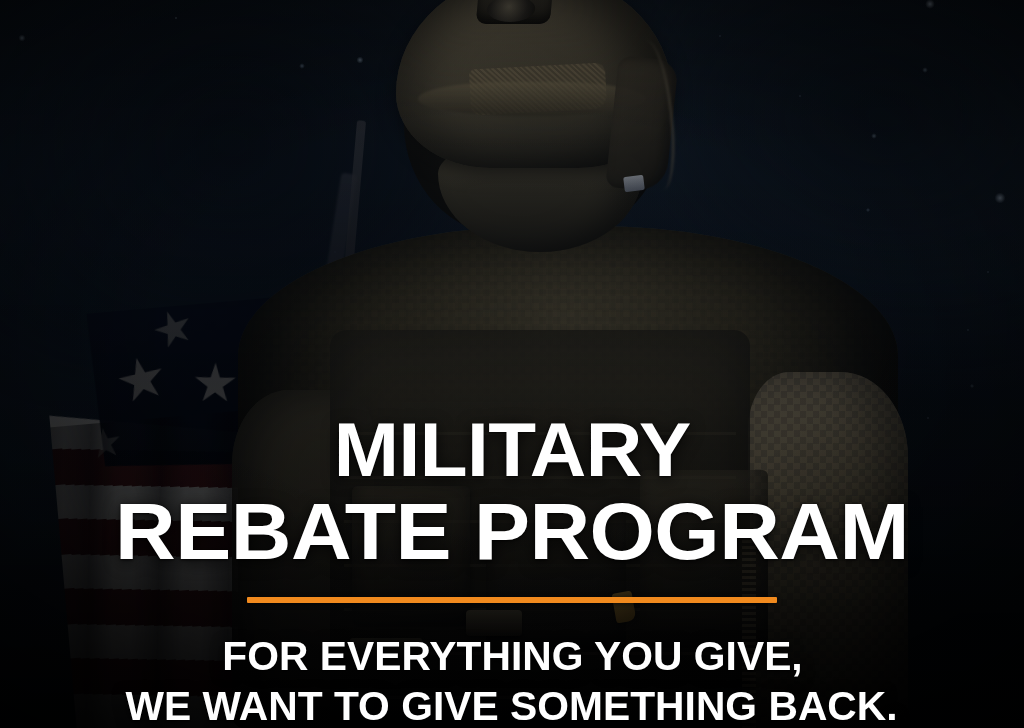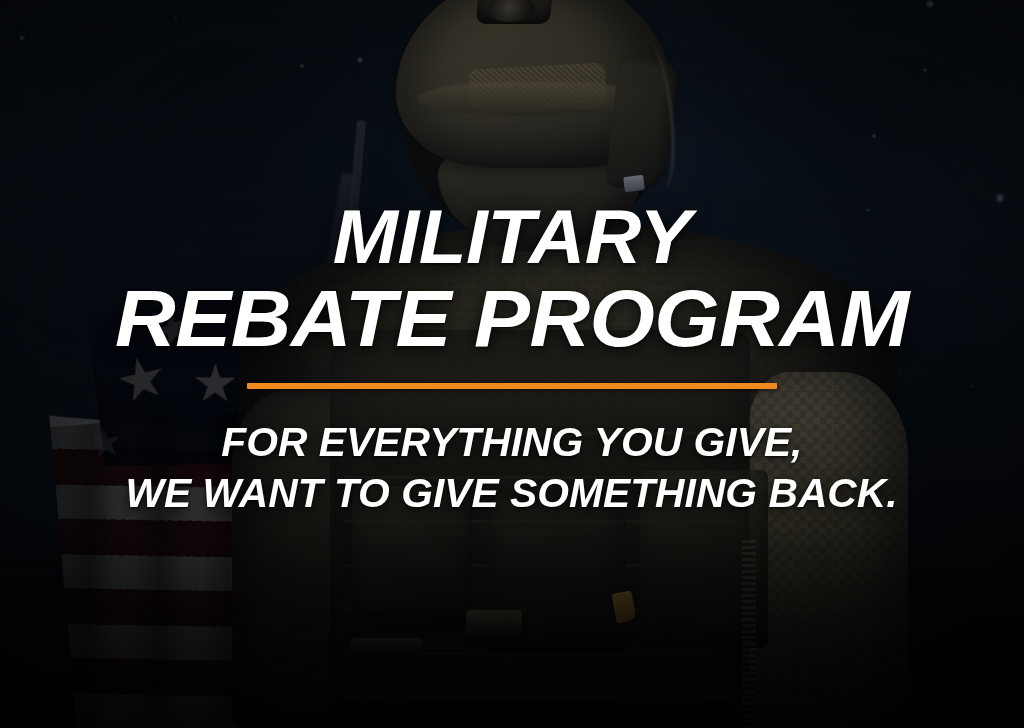--- a/index.html
+++ b/index.html
@@ -430,24 +430,23 @@
     pointer-events: none;
   }
 
   
   .content {
     position: absolute;
     inset: 0;
     display: flex;
     flex-direction: column;
     align-items: center;
-    justify-content: flex-start;
+    justify-content: flex-end;
     text-align: center;
     z-index: 5;
-    font-style: italic;
   }
   .headline {
     color: #ffffff;
     font-weight: 700;
     letter-spacing: -0.5px;
     line-height: .97;
     text-shadow: 0 3px 16px rgba(0,0,0,.75), 0 1px 3px rgba(0,0,0,.85);
     white-space: nowrap;
   }
   .headline-1 {

